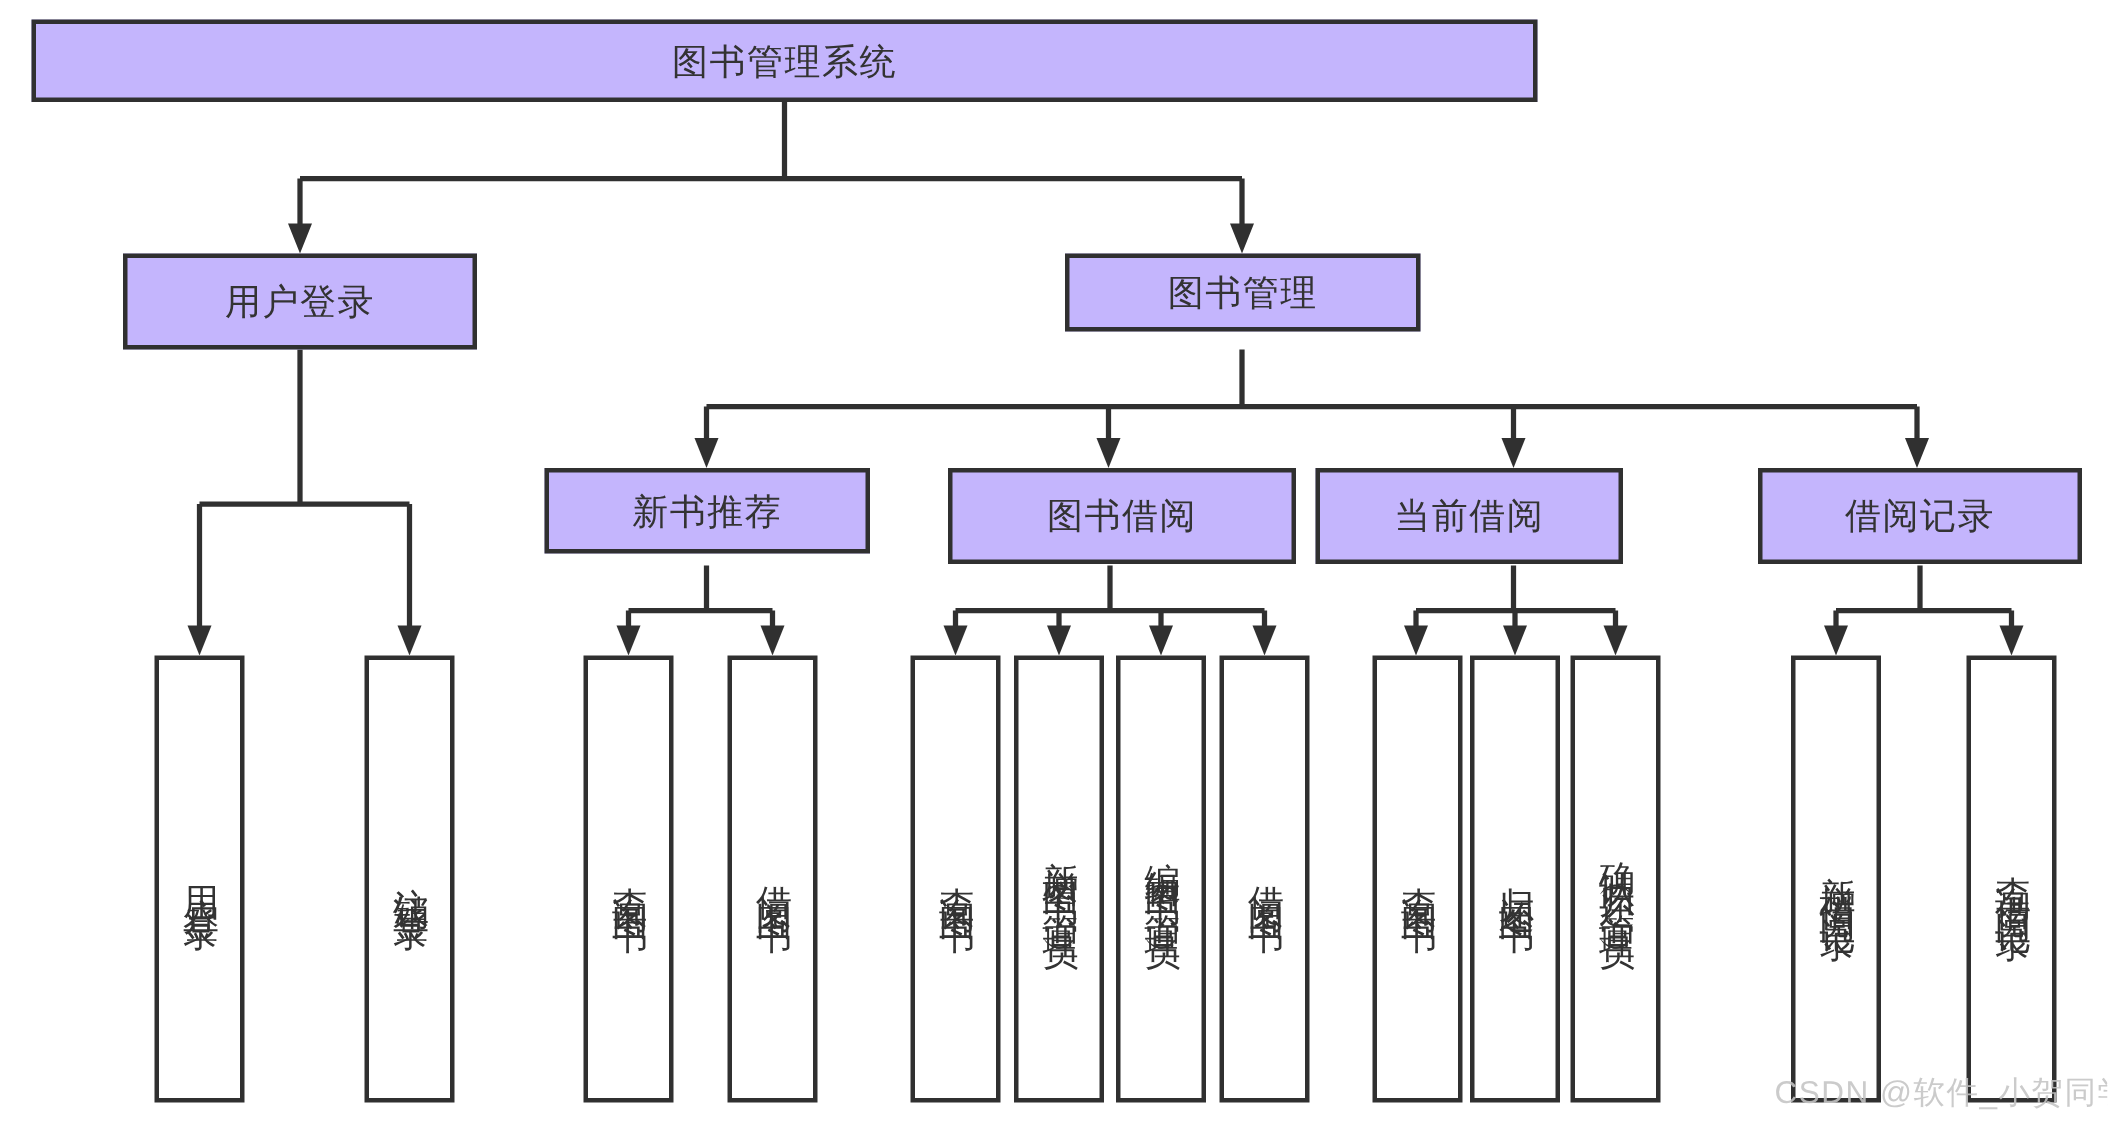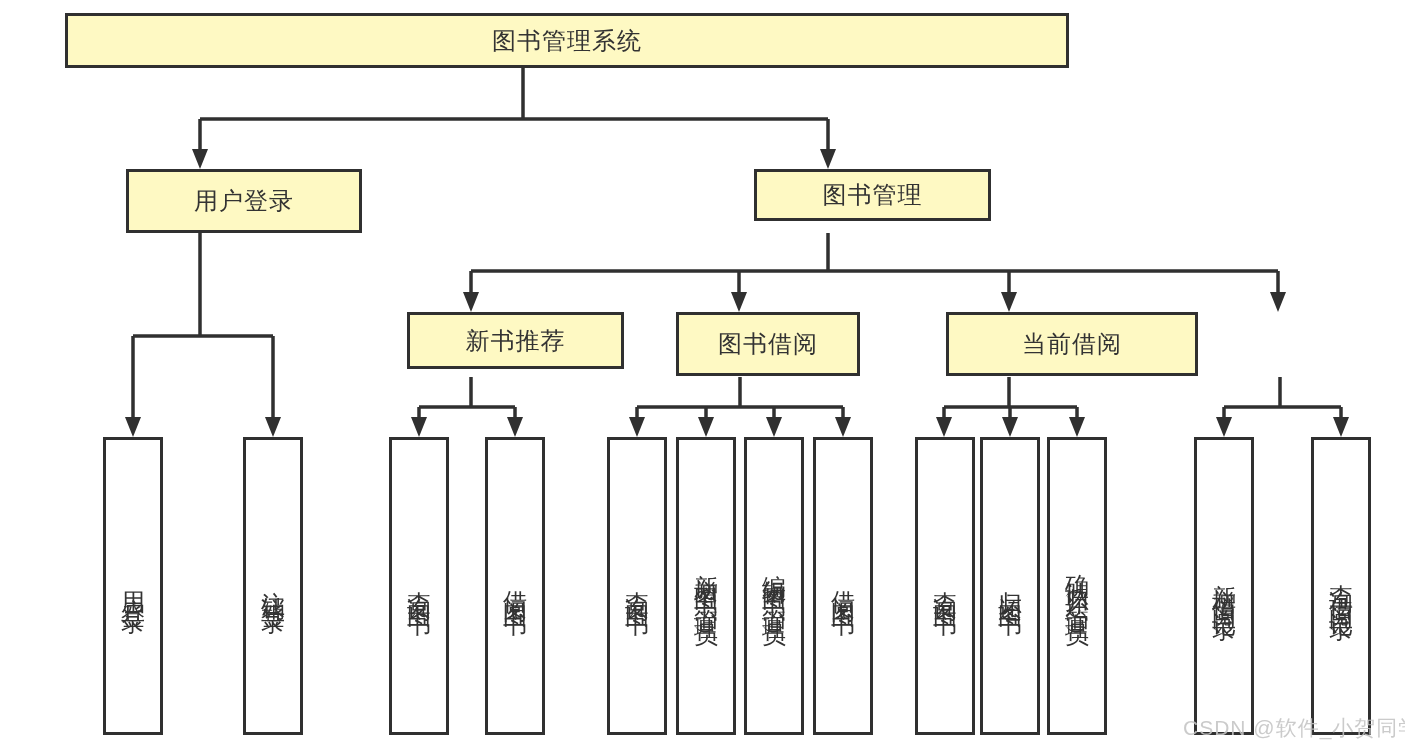--- a/index.html
+++ b/index.html
@@ -11,24 +11,23 @@
     color:#333333;
     overflow:hidden;
   }
   .connectors{
     position:absolute;left:0;top:0;z-index:0;
   }
   .hbox{
     position:absolute;
     box-sizing:border-box;
     border:3px solid #303030;
-    background:#fef9c3;
+    background:#c4b5fd;
     display:flex;align-items:center;justify-content:center;
     z-index:1;
-    margin-left:44px;
   }
   .hbox span{
     font-size:24px;
     letter-spacing:1px;
     color:#333333;
     white-space:nowrap;
   }
   .vbox{
     position:absolute;
     box-sizing:border-box;
@@ -110,25 +109,28 @@
   <div class="hbox" style="left:82px;top:169px;width:236px;height:64px">
     <span>用户登录</span>
   </div>
   <div class="hbox" style="left:710px;top:169px;width:237px;height:52px">
     <span>图书管理</span>
   </div>
 
   <div class="hbox" style="left:363px;top:312px;width:217px;height:57px">
     <span>新书推荐</span>
   </div>
-  <div class="hbox" style="left:632px;top:312px;width:184px;height:64px">
+  <div class="hbox" style="left:632px;top:312px;width:232px;height:64px">
     <span>图书借阅</span>
   </div>
-  <div class="hbox" style="left:902px;top:312px;width:252px;height:64px">
+  <div class="hbox" style="left:877px;top:312px;width:205px;height:64px">
     <span>当前借阅</span>
+  </div>
+  <div class="hbox" style="left:1172px;top:312px;width:216px;height:64px">
+    <span>借阅记录</span>
   </div>
 
   <div class="vbox" style="left:103px">
     <span>用户登录</span>
   </div>
   <div class="vbox" style="left:243px">
     <span>注销登录</span>
   </div>
 
   <div class="vbox" style="left:389px">

